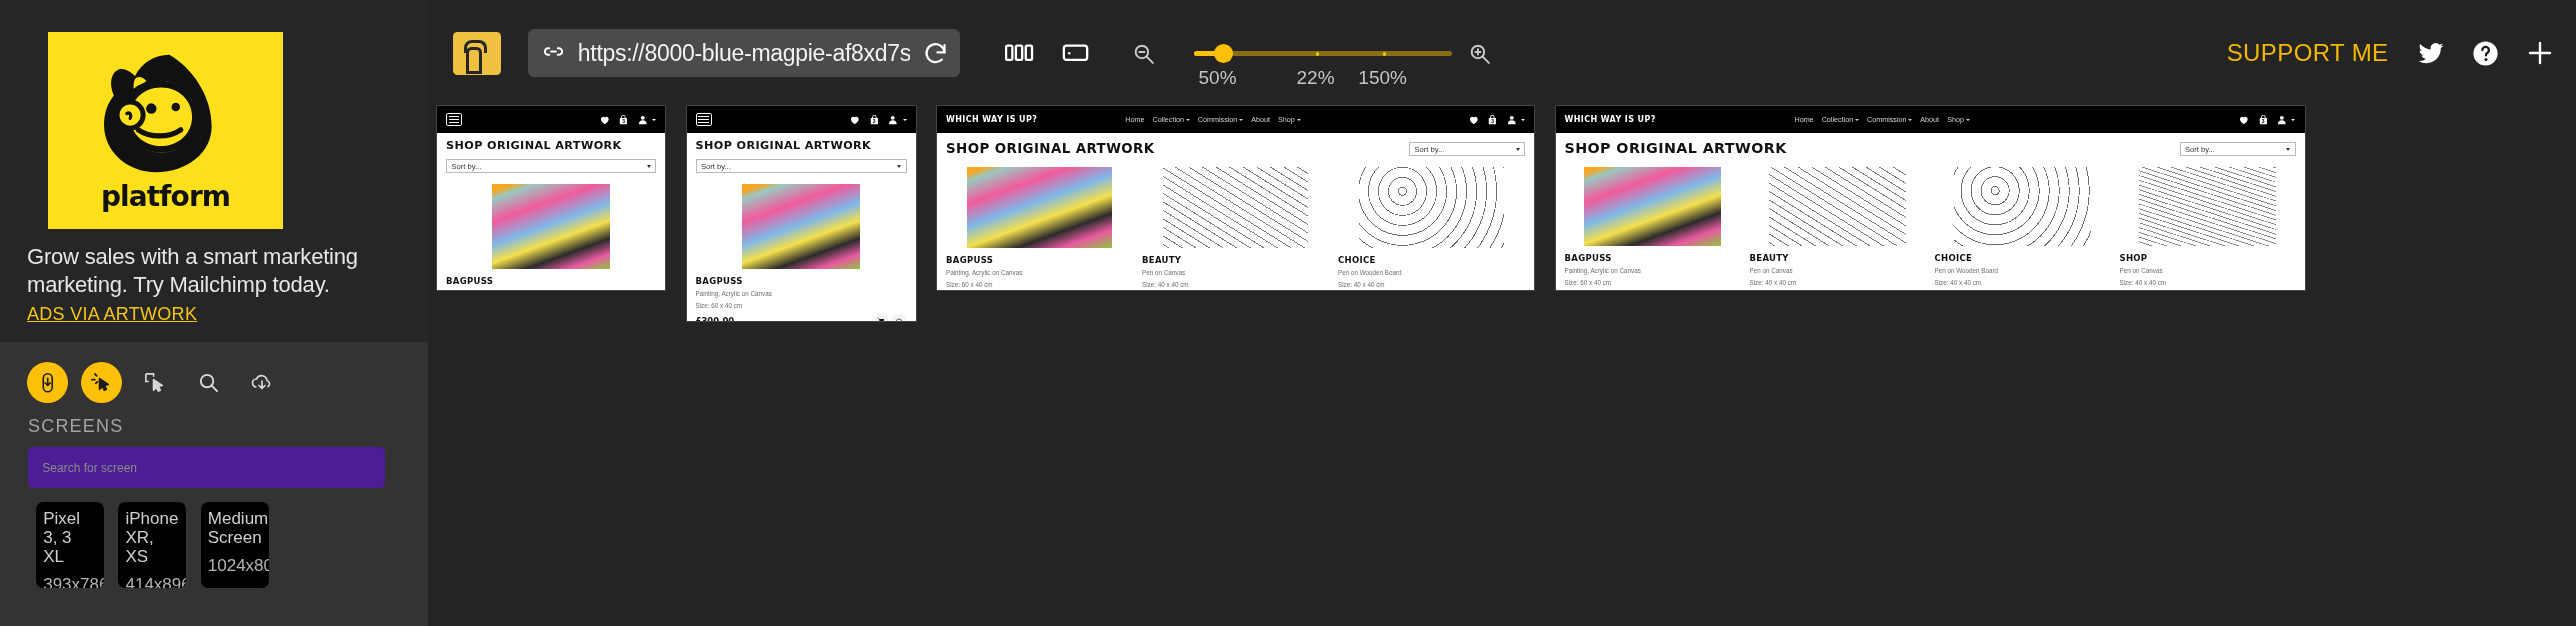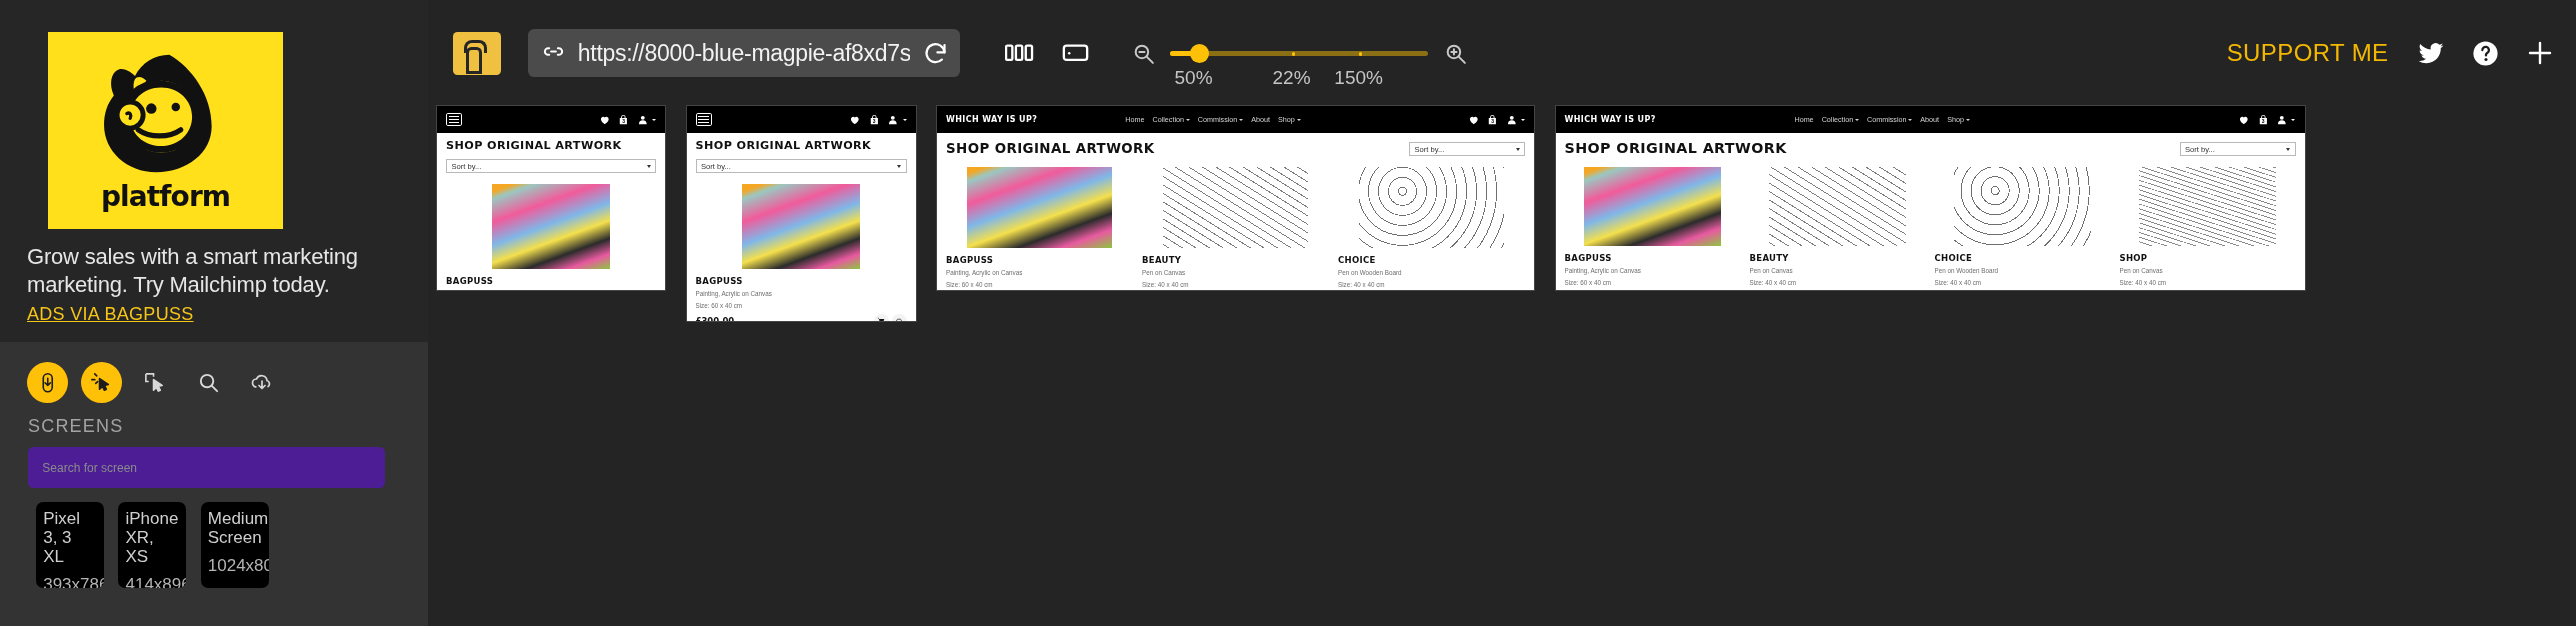--- a/index.html
+++ b/index.html
@@ -113,21 +113,21 @@
   .reload-btn { flex: 0 0 auto; color: #ffffff; display: flex; }
 
   .tb-icons { display: flex; align-items: center; gap: 27px; margin-left: 45px; }
   .tb-ico { color: #fff; display: flex; align-items: center; }
 
   .zoom-group {
     display: flex; align-items: center; gap: 14.3px; margin-left: 41px;
     position: relative;
   }
   .zoom-mag { color: #c8c8c8; display: flex; }
-  .slider { position: relative; width: 258px; height: 30px; }
+  .slider { position: relative; width: 258px; height: 30px; margin-left: 24px; }
   .slider-track {
     position: absolute; top: 13.4px; left: 0; width: 100%; height: 4.5px;
     background: #8a6f14; border-radius: 2.7px;
   }
   .slider-fill {
     position: absolute; top: 13.4px; left: 0; width: 25px; height: 4.5px;
     background: #ffc107; border-radius: 2.7px;
   }
   .slider-dot {
     position: absolute; top: 14px; width: 3.6px; height: 3.6px;
@@ -255,21 +255,21 @@
           <circle cx="41" cy="39" r="3.2" fill="#111"></circle>
           <circle cx="56" cy="38" r="2.6" fill="#111"></circle>
           <path d="M33 52c7 5 19 5 26 0" stroke="#111" stroke-width="3.2" fill="none" stroke-linecap="round"></path>
           <path d="M30 29c4-4 10-6 16-6" stroke="#111" stroke-width="3" fill="none" stroke-linecap="round"></path>
           <circle cx="28" cy="43" r="8" fill="#ffe01b" stroke="#111" stroke-width="3"></circle>
           <path d="M26 42c2-1 3 1 2 3" stroke="#111" stroke-width="2" fill="none" stroke-linecap="round"></path>
         </svg>
         <div class="ad-wordmark">platform</div>
       </div>
       <div class="ad-text">Grow sales with a smart marketing marketing. Try Mailchimp today.</div>
-      <a class="ad-link" href="#">ADS VIA BAGPUSS</a>
+      <a class="ad-link" href="#">ADS VIA ARTWORK</a>
     </div>
 
     <div class="tools">
       <div class="tool active">
         <svg width="21.5" height="21.5" viewBox="0 0 24 24" fill="none" stroke="currentColor" stroke-width="1.8">
           <rect x="7" y="2" width="10" height="20" rx="5"></rect>
           <path d="M12 7v8M9 12l3 3 3-3" stroke-linecap="round" stroke-linejoin="round"></path>
         </svg>
       </div>
       <div class="tool active">

